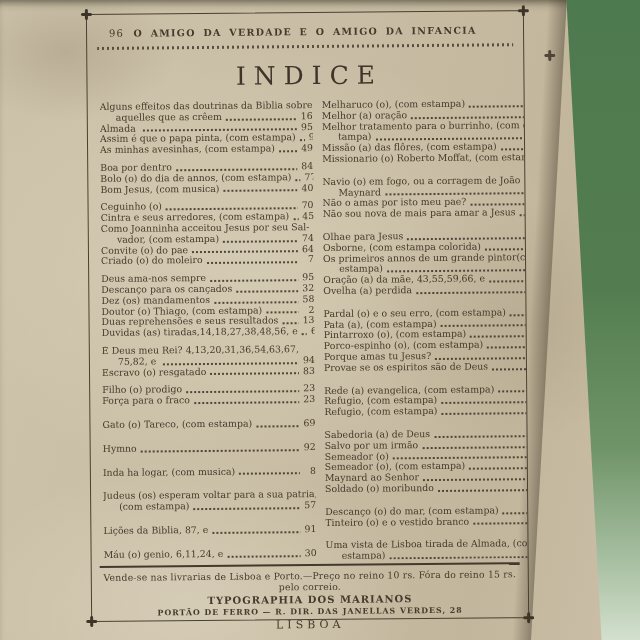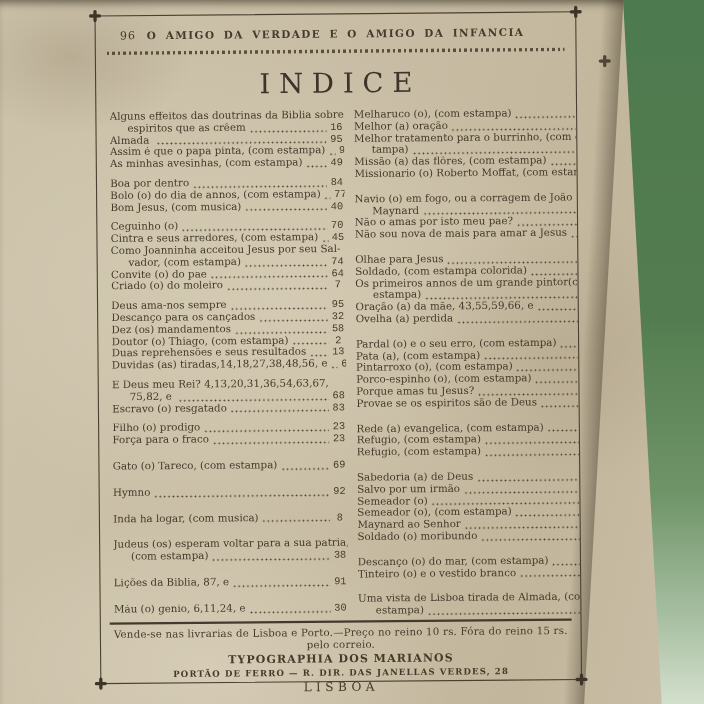--- a/index.html
+++ b/index.html
@@ -43,21 +43,21 @@
   .group.lg{margin-top:13px;}
   .col.right .group{margin-top:12px;}
   .col.right .group:first-child{margin-top:0;}
   .line{display:flex;align-items:baseline;white-space:nowrap;overflow:hidden;}
   .line span{white-space:pre;}
   .line.cont{padding-left:16px;}
   .it{}
   .leader{flex:1;height:4px;align-self:flex-end;margin:0 2px 1px 3px;min-width:6px;
     background-image:radial-gradient(circle,#4a4034 0.7px,transparent 0.9px);
     background-size:4px 4px;background-repeat:repeat-x;background-position:0 100%;}
-  .pg{text-align:center;min-width:14px;font-family:Liberation Mono, monospace;}
+  .pg{text-align:right;min-width:14px;}
   .footrule{height:2px;background:#43392c;margin:4px 8px 0 8px;}
   .footer{text-align:center;}
   .f1{font-size:9.3px;margin-top:4px;letter-spacing:.2px;}
   .f2{font-size:10px;font-weight:bold;letter-spacing:1px;margin-top:2px;}
   .f3{font-size:7.8px;font-weight:bold;letter-spacing:1px;margin-top:2px;}
   .f4{font-size:11px;letter-spacing:4px;margin-top:2px;}
 </style>
 </head>
 <body>
 
@@ -80,21 +80,21 @@
 
         <div class="idx-title">INDICE</div>
 
         <div class="cols">
           <div class="col left">
               <div class="group">
                 <div class="line">
                   <span class="rm">Alguns effeitos das doutrinas da Biblia sobre</span>
                 </div>
                 <div class="line cont">
-                  <span class="rm">espiritos que as crêem</span>
+                  <span class="rm">aquelles que as crêem</span>
                   <span class="leader"></span>
                   <span class="pg">16</span>
                 </div>
                 <div class="line">
                   <span class="rm">Almada </span>
                   <span class="leader"></span>
                   <span class="pg">95</span>
                 </div>
                 <div class="line">
                   <span class="rm">Assim é que o papa pinta, </span>
@@ -193,21 +193,21 @@
                   <span class="pg">63</span>
                 </div>
               </div>
               <div class="group">
                 <div class="line">
                   <span class="rm">É Deus meu Rei? 4,13,20,31,36,54,63,67,</span>
                 </div>
                 <div class="line cont">
                   <span class="rm">75,82, e </span>
                   <span class="leader"></span>
-                  <span class="pg">68</span>
+                  <span class="pg">94</span>
                 </div>
                 <div class="line">
                   <span class="rm">Escravo (o) resgatado</span>
                   <span class="leader"></span>
                   <span class="pg">83</span>
                 </div>
               </div>
               <div class="group">
                 <div class="line">
                   <span class="rm">Filho (o) prodigo</span>
@@ -243,21 +243,21 @@
                   <span class="pg">8</span>
                 </div>
               </div>
               <div class="group lg">
                 <div class="line">
                   <span class="rm">Judeus (os) esperam voltar para a sua patria,</span>
                 </div>
                 <div class="line cont">
                   <span class="it">(com estampa)</span>
                   <span class="leader"></span>
-                  <span class="pg">38</span>
+                  <span class="pg">57</span>
                 </div>
               </div>
               <div class="group lg">
                 <div class="line">
                   <span class="rm">Lições da Biblia, 87, e</span>
                   <span class="leader"></span>
                   <span class="pg">91</span>
                 </div>
               </div>
               <div class="group lg">
@@ -314,21 +314,21 @@
                   <span class="rm">Não sou nova de mais para amar a Jesus</span>
                   <span class="leader"></span>
                 </div>
               </div>
               <div class="group">
                 <div class="line">
                   <span class="rm">Olhae para Jesus</span>
                   <span class="leader"></span>
                 </div>
                 <div class="line">
-                  <span class="rm">Soldado, </span>
+                  <span class="rm">Osborne, </span>
                   <span class="it">(com estampa colorida)</span>
                   <span class="leader"></span>
                 </div>
                 <div class="line">
                   <span class="rm">Os primeiros annos de um grande pintor</span>
                   <span class="it">(com</span>
                 </div>
                 <div class="line cont">
                   <span class="it">estampa)</span>
                   <span class="leader"></span>

